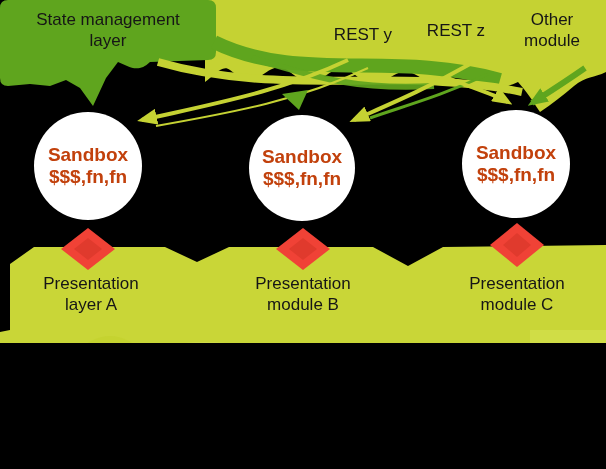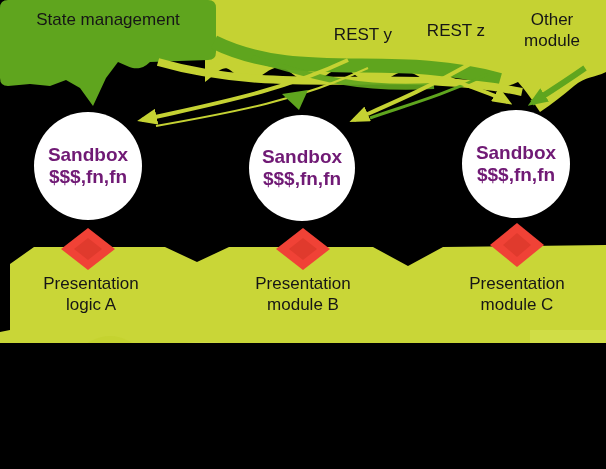--- a/index.html
+++ b/index.html
@@ -7,21 +7,21 @@
     position:relative;width:606px;height:343px;overflow:hidden;
     background:#000;font-family:"Liberation Sans","DejaVu Sans",sans-serif;
     color:#161616;
   }
   #shapes{position:absolute;left:0;top:0;width:606px;height:469px;}
   .lbl{position:absolute;text-align:center;font-size:17px;line-height:21px;white-space:nowrap;}
   .lbl div{white-space:nowrap;}
   .sandbox{
     position:absolute;background:#fff;border-radius:50%;
     display:flex;flex-direction:column;align-items:center;justify-content:center;
-    font-weight:bold;font-size:19px;line-height:22px;color:#701a75;
+    font-weight:bold;font-size:19px;line-height:22px;color:#c2410c;
   }
   #sandbox-a{left:34px;top:112px;width:108px;height:108px;}
   #sandbox-b{left:249px;top:115px;width:106px;height:106px;}
   #sandbox-c{left:462px;top:110px;width:108px;height:108px;}
   #state-label{left:12px;top:9px;width:192px;}
   #rest-x{left:217px;top:12px;width:96px;}
   #rest-y{left:315px;top:24px;width:96px;}
   #rest-z{left:408px;top:20px;width:96px;}
   #other-logic{left:512px;top:9px;width:80px;}
   .module-lbl{width:150px;top:273px;}
@@ -130,20 +130,21 @@
       <polygon fill="#e03a2d" points="289,249 303,238 317,249 303,260"></polygon>
     </g>
     <g>
       <polygon fill="#f04236" points="490,245 517,223 544,245 517,267"></polygon>
       <polygon fill="#e03a2d" points="503,245 517,233 531,245 517,257"></polygon>
     </g>
   </svg>
 
   <div class="lbl" id="state-label">
     <div>State management</div>
+    <div>layer</div>
   </div>
   <div class="lbl" id="rest-y">REST y</div>
   <div class="lbl" id="rest-z">REST z</div>
   <div class="lbl" id="other-logic">
     <div>Other</div>
     <div>module</div>
   </div>
 
   <div class="sandbox" id="sandbox-a">
     <span>Sandbox</span>
@@ -153,21 +154,21 @@
     <span>Sandbox</span>
     <span>$$$,fn,fn</span>
   </div>
   <div class="sandbox" id="sandbox-c">
     <span>Sandbox</span>
     <span>$$$,fn,fn</span>
   </div>
 
   <div class="lbl module-lbl" id="module-a">
     <div>Presentation</div>
-    <div>logic A</div>
+    <div>layer A</div>
   </div>
   <div class="lbl module-lbl" id="module-b">
     <div>Presentation</div>
     <div>module B</div>
   </div>
   <div class="lbl module-lbl" id="module-c">
     <div>Presentation</div>
     <div>module C</div>
   </div>
 

